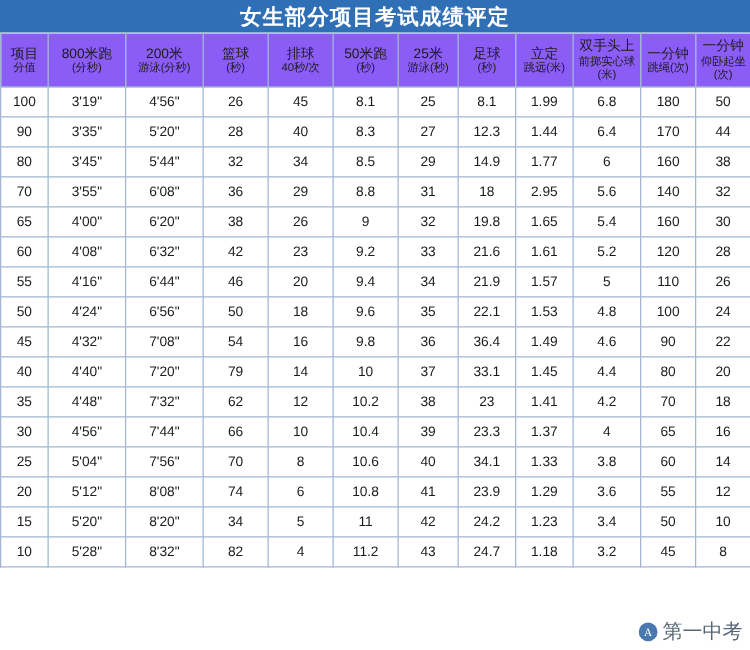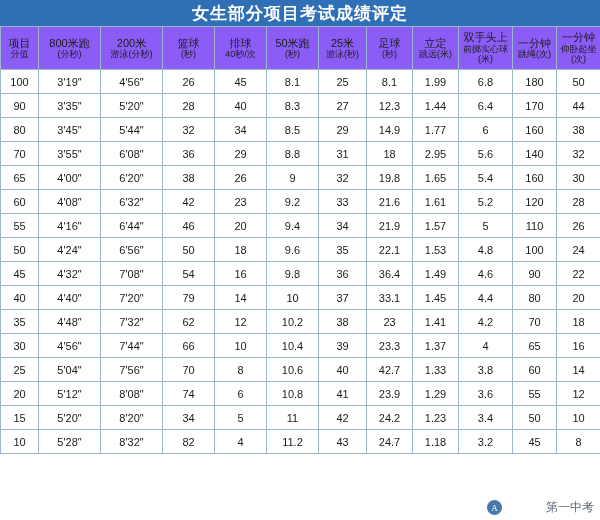--- a/index.html
+++ b/index.html
@@ -100,23 +100,22 @@
     border-radius: 50%;
     background: #3a6ea5;
     color: #fff;
     font-size: 9px;
     display: flex;
     align-items: center;
     justify-content: center;
     font-family: "Liberation Serif", serif;
   }
   .watermark .wm-text {
-    font-size: 12px;
+    font-size: 16px;
     color: #4a5a6a;
-    margin-left: 40px;
   }
 </style>
 </head>
 <body>
 
 <div class="sheet">
 
   <div class="title-bar">
     <span class="title-text">女生部分项目考试成绩评定</span>
   </div>
@@ -358,21 +357,21 @@
           <td>16</td>
         </tr>
         <tr>
           <td>25</td>
           <td>5'04"</td>
           <td>7'56"</td>
           <td>70</td>
           <td>8</td>
           <td>10.6</td>
           <td>40</td>
-          <td>42.7</td>
+          <td>34.1</td>
           <td>1.33</td>
           <td>3.8</td>
           <td>60</td>
           <td>14</td>
         </tr>
         <tr>
           <td>20</td>
           <td>5'12"</td>
           <td>8'08"</td>
           <td>74</td>

